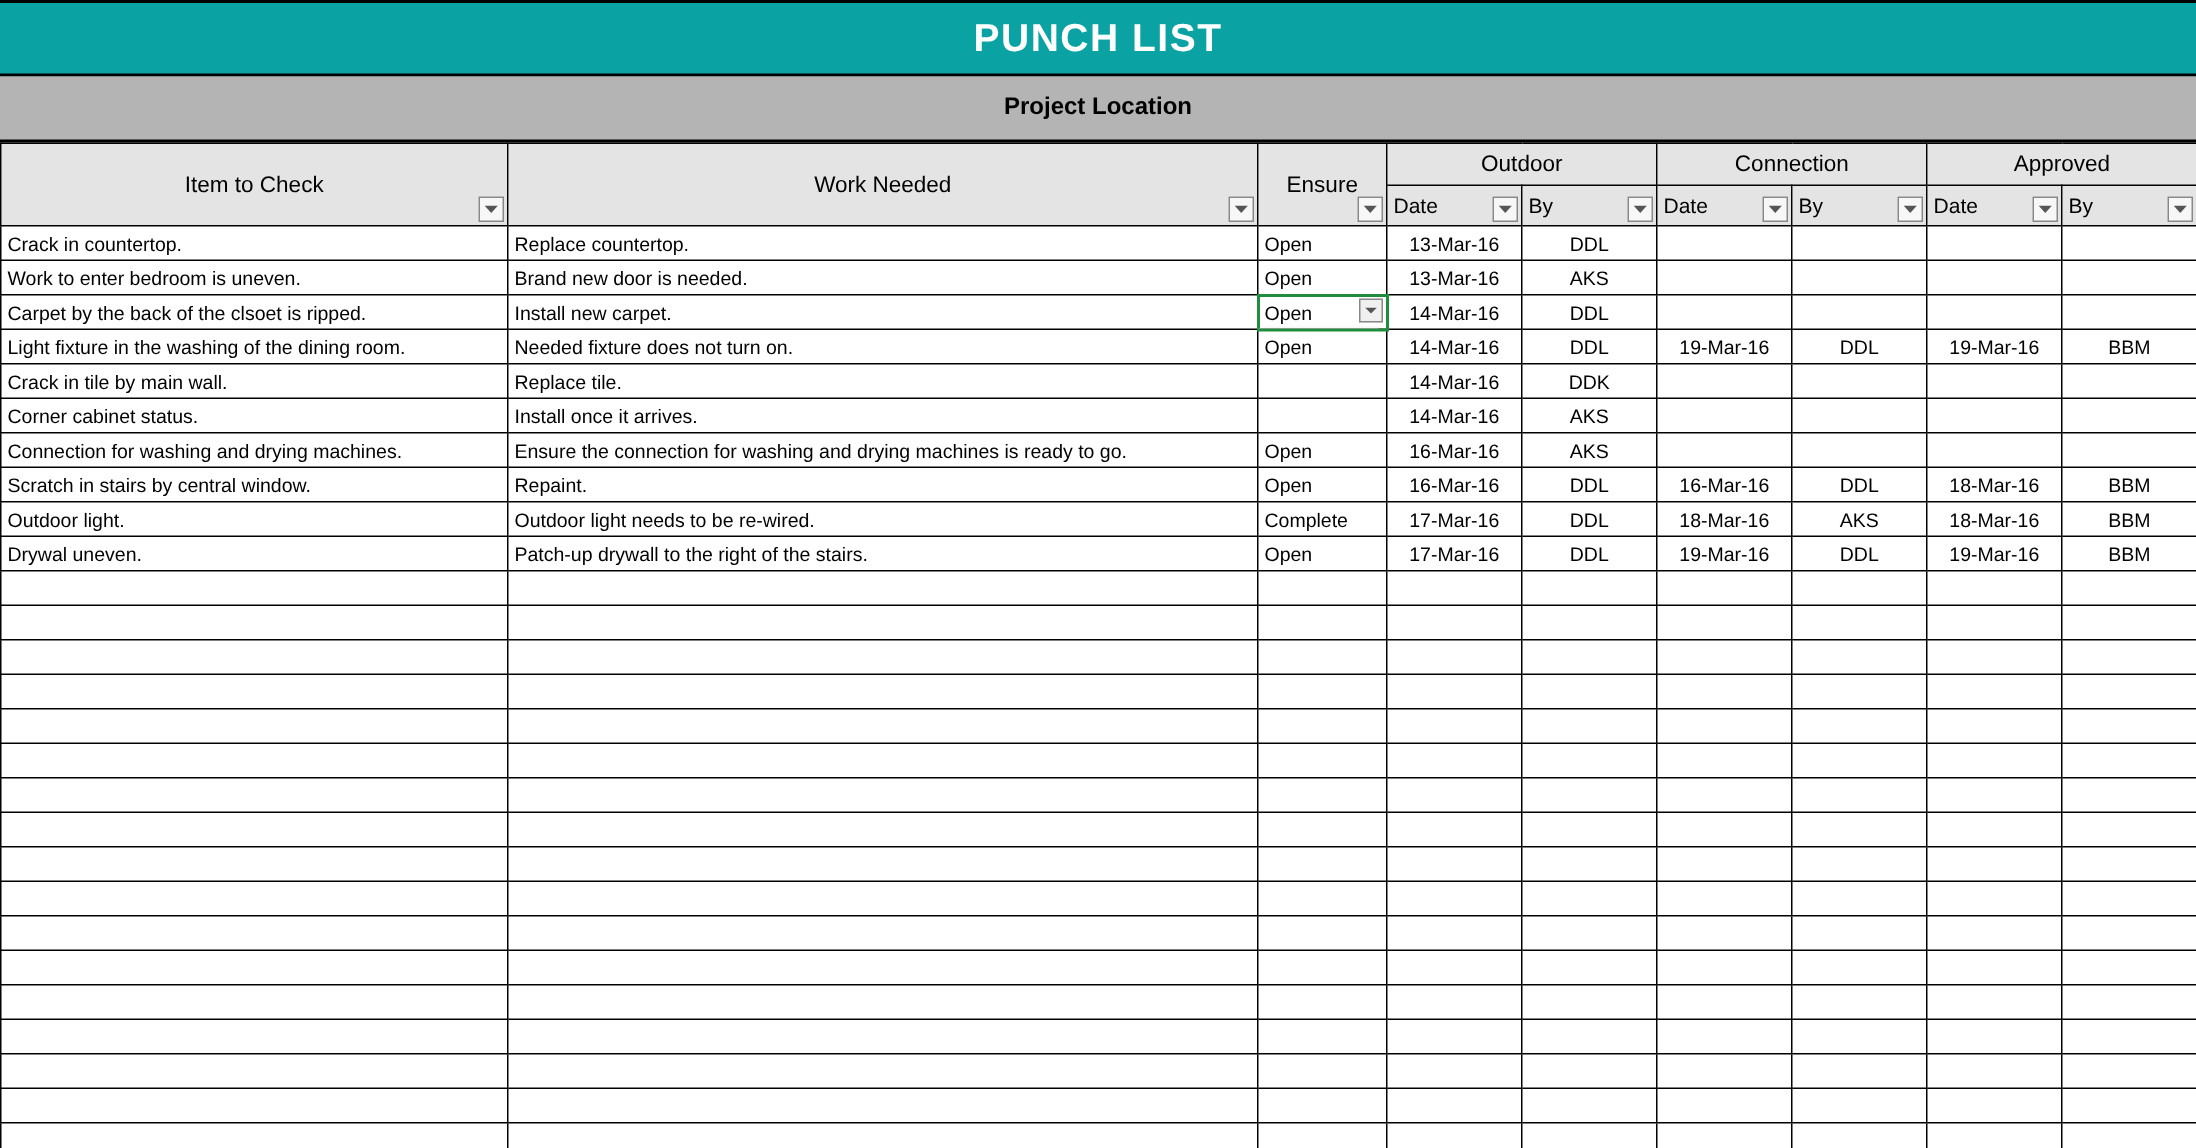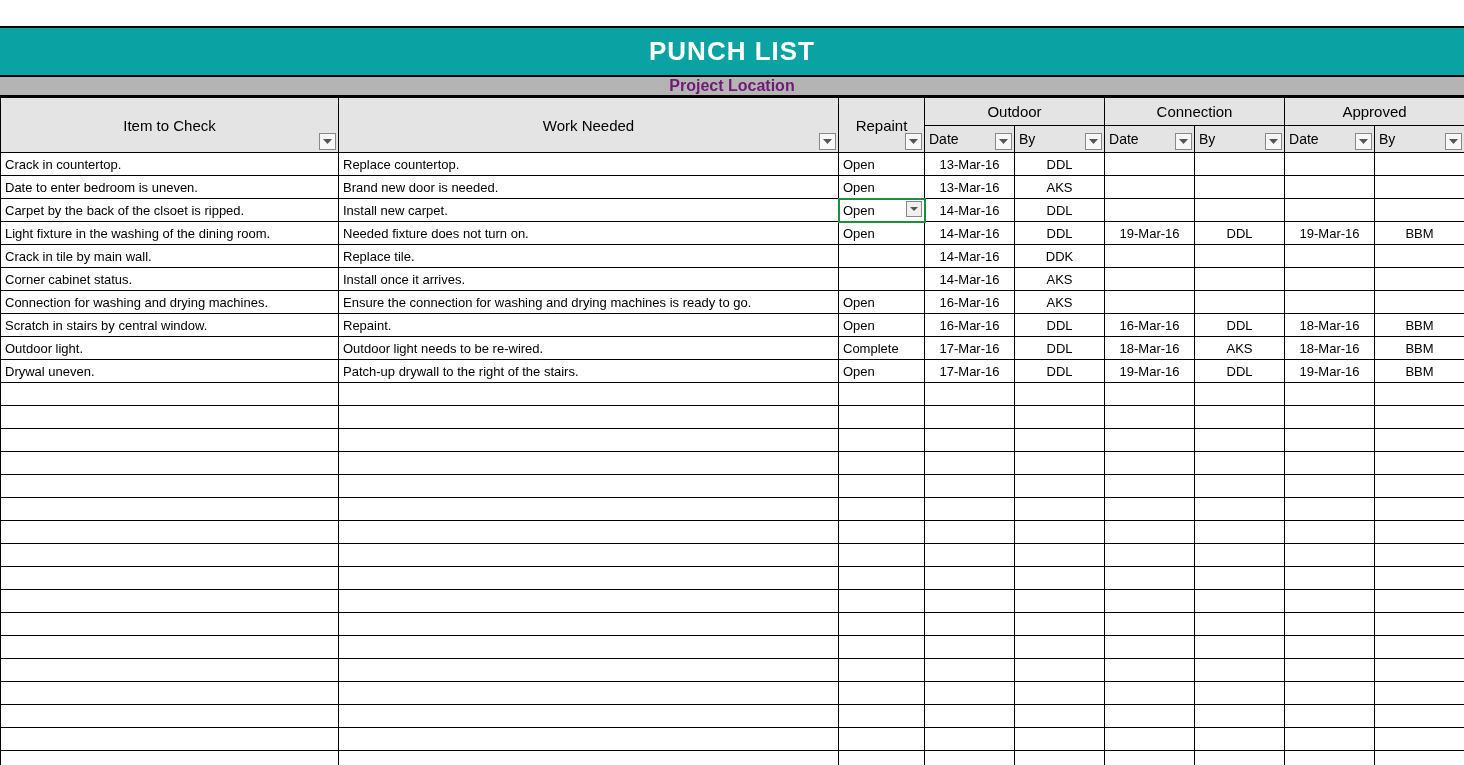--- a/index.html
+++ b/index.html
@@ -13,29 +13,28 @@
   .title-bar {
     background: #0aa2a2;
     color: #fff;
     font-weight: 900;
     font-size: 26px;
     text-align: center;
     padding: 8px 0;
     border-top: 2px solid #000;
     border-bottom: 2px solid #000;
     letter-spacing: 1px;
-    margin-top: 26px;
   }
   .subtitle-bar {
     background: #b4b4b4;
-    color: #701a75;
+    color: #000000;
     font-weight: 700;
     font-size: 16px;
     text-align: center;
-    padding: 0 0;
+    padding: 12px 0;
     border-bottom: 2px solid #000;
   }
   table {
     width: 100%;
     border-collapse: collapse;
     table-layout: fixed;
   }
   col.c-item   { width: 338px; }
   col.c-work   { width: 500px; }
   col.c-status { width: 86px;  }
@@ -145,21 +144,21 @@
         </th>
         <th class="big" rowspan="2">
           <span>Work Needed</span>
           <span class="filter-btn">
               <svg width="9" height="6">
                 <polyline points="0,0 4.5,5 9,0" fill="#555"></polyline>
               </svg>
             </span>
         </th>
         <th class="big" rowspan="2">
-          <span>Repaint</span>
+          <span>Ensure</span>
           <span class="filter-btn">
               <svg width="9" height="6">
                 <polyline points="0,0 4.5,5 9,0" fill="#555"></polyline>
               </svg>
             </span>
         </th>
         <th class="small-group" colspan="2">Outdoor</th>
         <th class="small-group" colspan="2">Connection</th>
         <th class="small-group" colspan="2">Approved</th>
       </tr>
@@ -202,21 +201,21 @@
           <td class="left">Replace countertop.</td>
           <td class="left">Open</td>
           <td class="center">13-Mar-16</td>
           <td class="center">DDL</td>
           <td class="center"></td>
           <td class="center"></td>
           <td class="center"></td>
           <td class="center"></td>
         </tr>
         <tr>
-          <td class="left">Date to enter bedroom is uneven.</td>
+          <td class="left">Work to enter bedroom is uneven.</td>
           <td class="left">Brand new door is needed.</td>
           <td class="left">Open</td>
           <td class="center">13-Mar-16</td>
           <td class="center">AKS</td>
           <td class="center"></td>
           <td class="center"></td>
           <td class="center"></td>
           <td class="center"></td>
         </tr>
         <tr>

